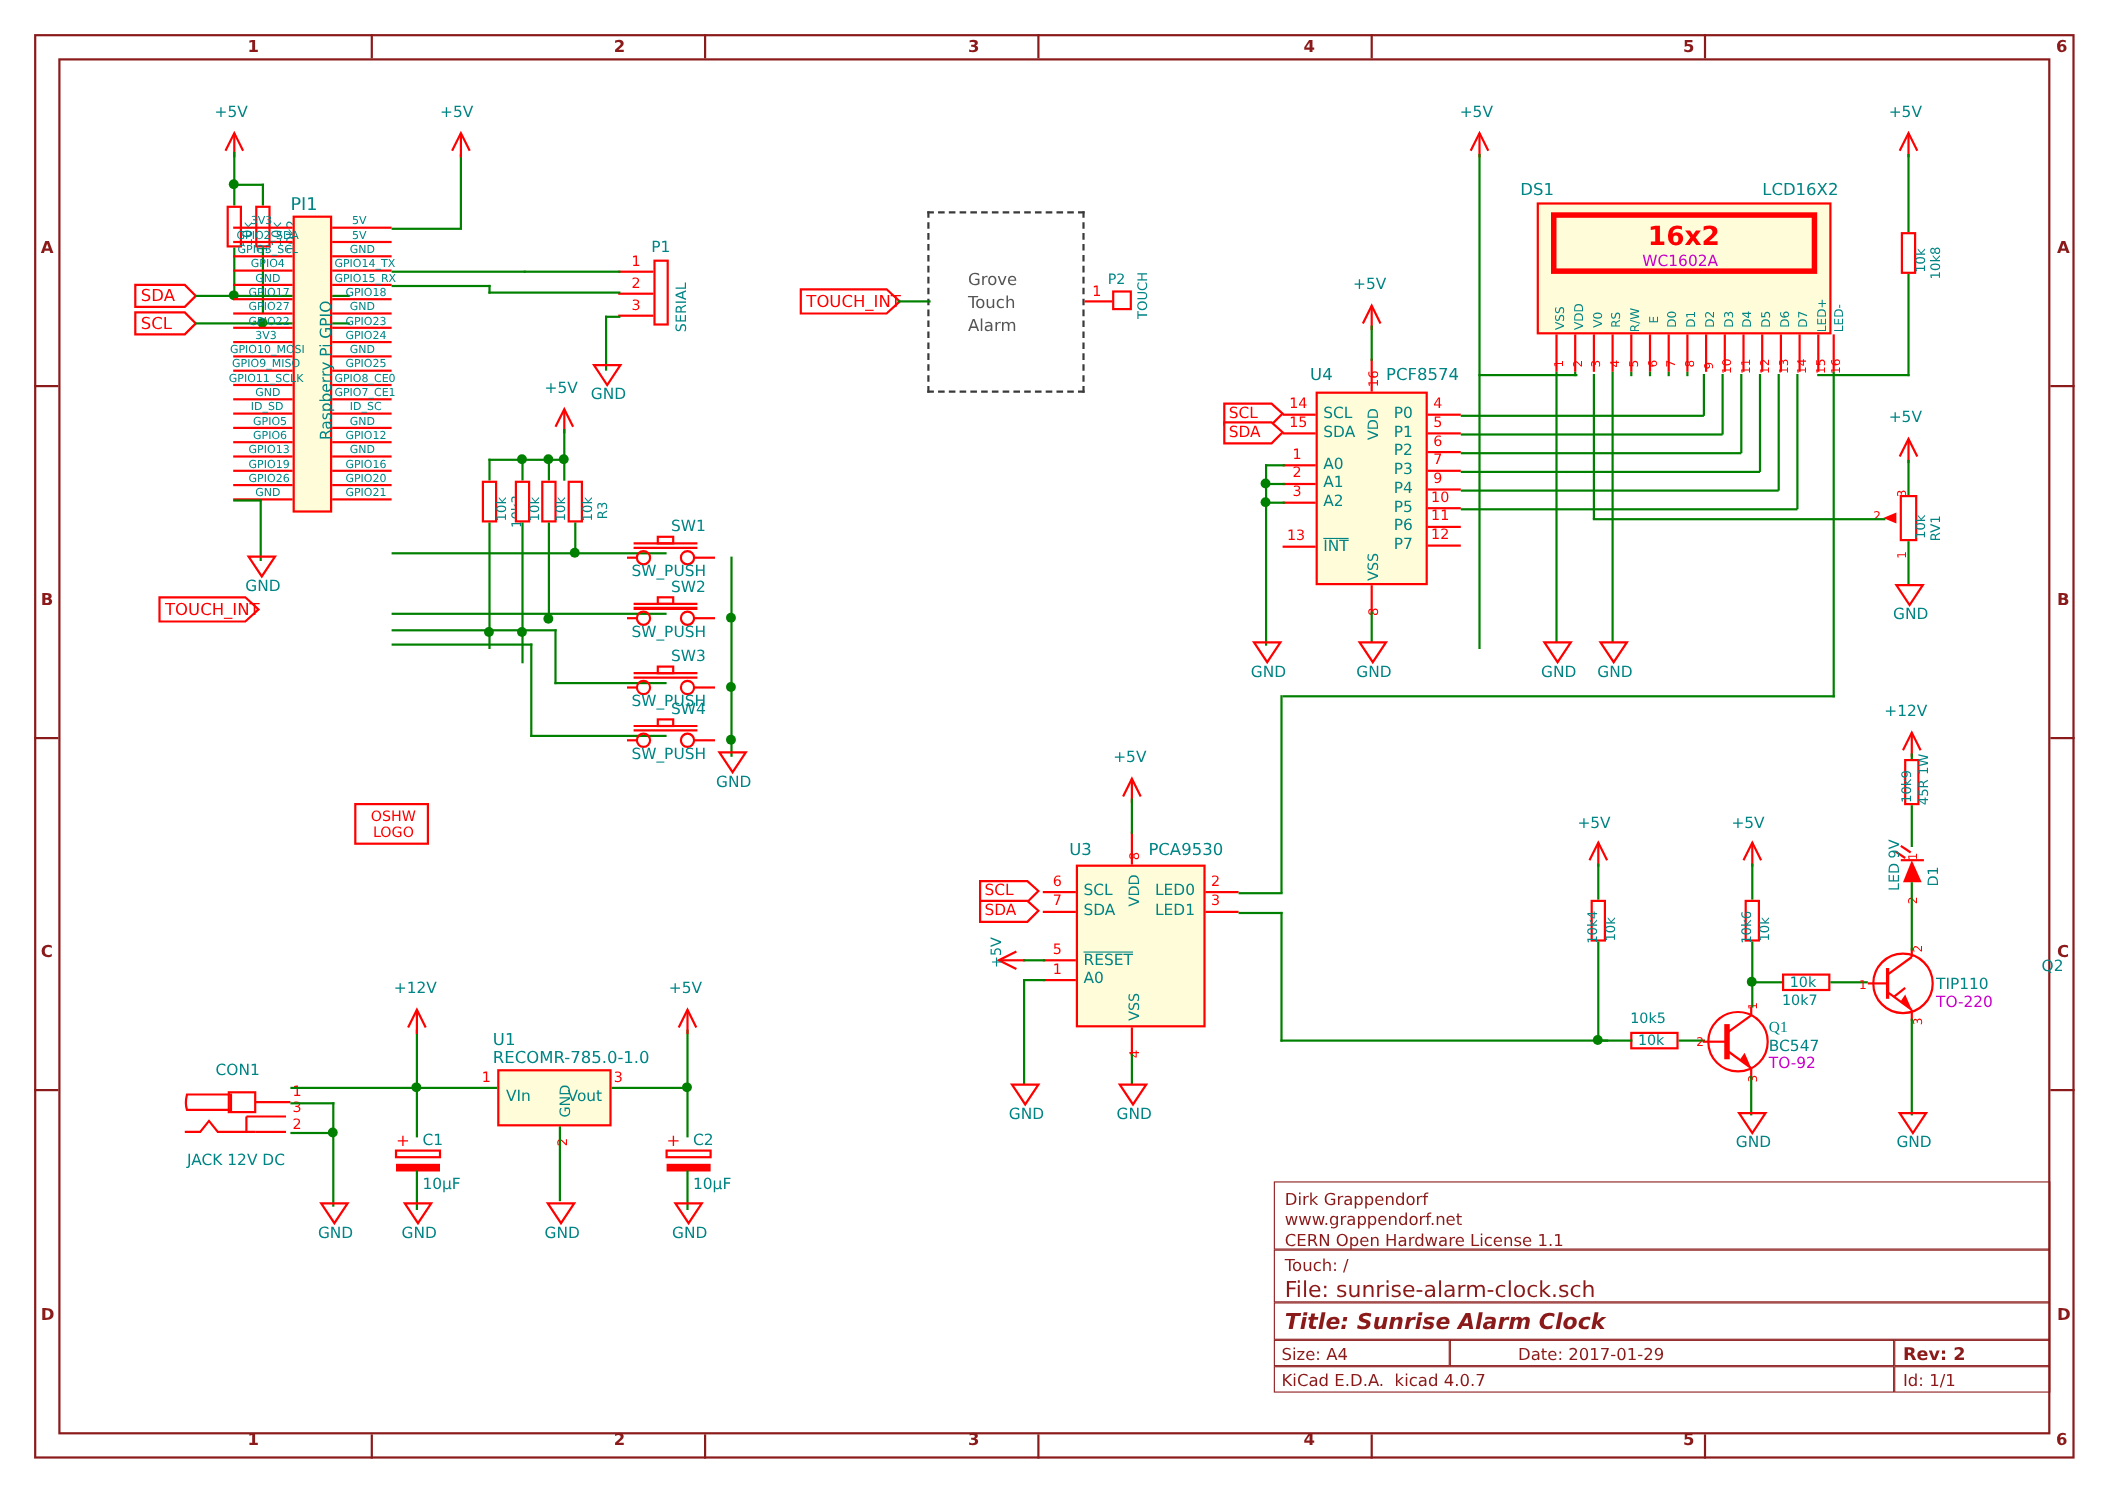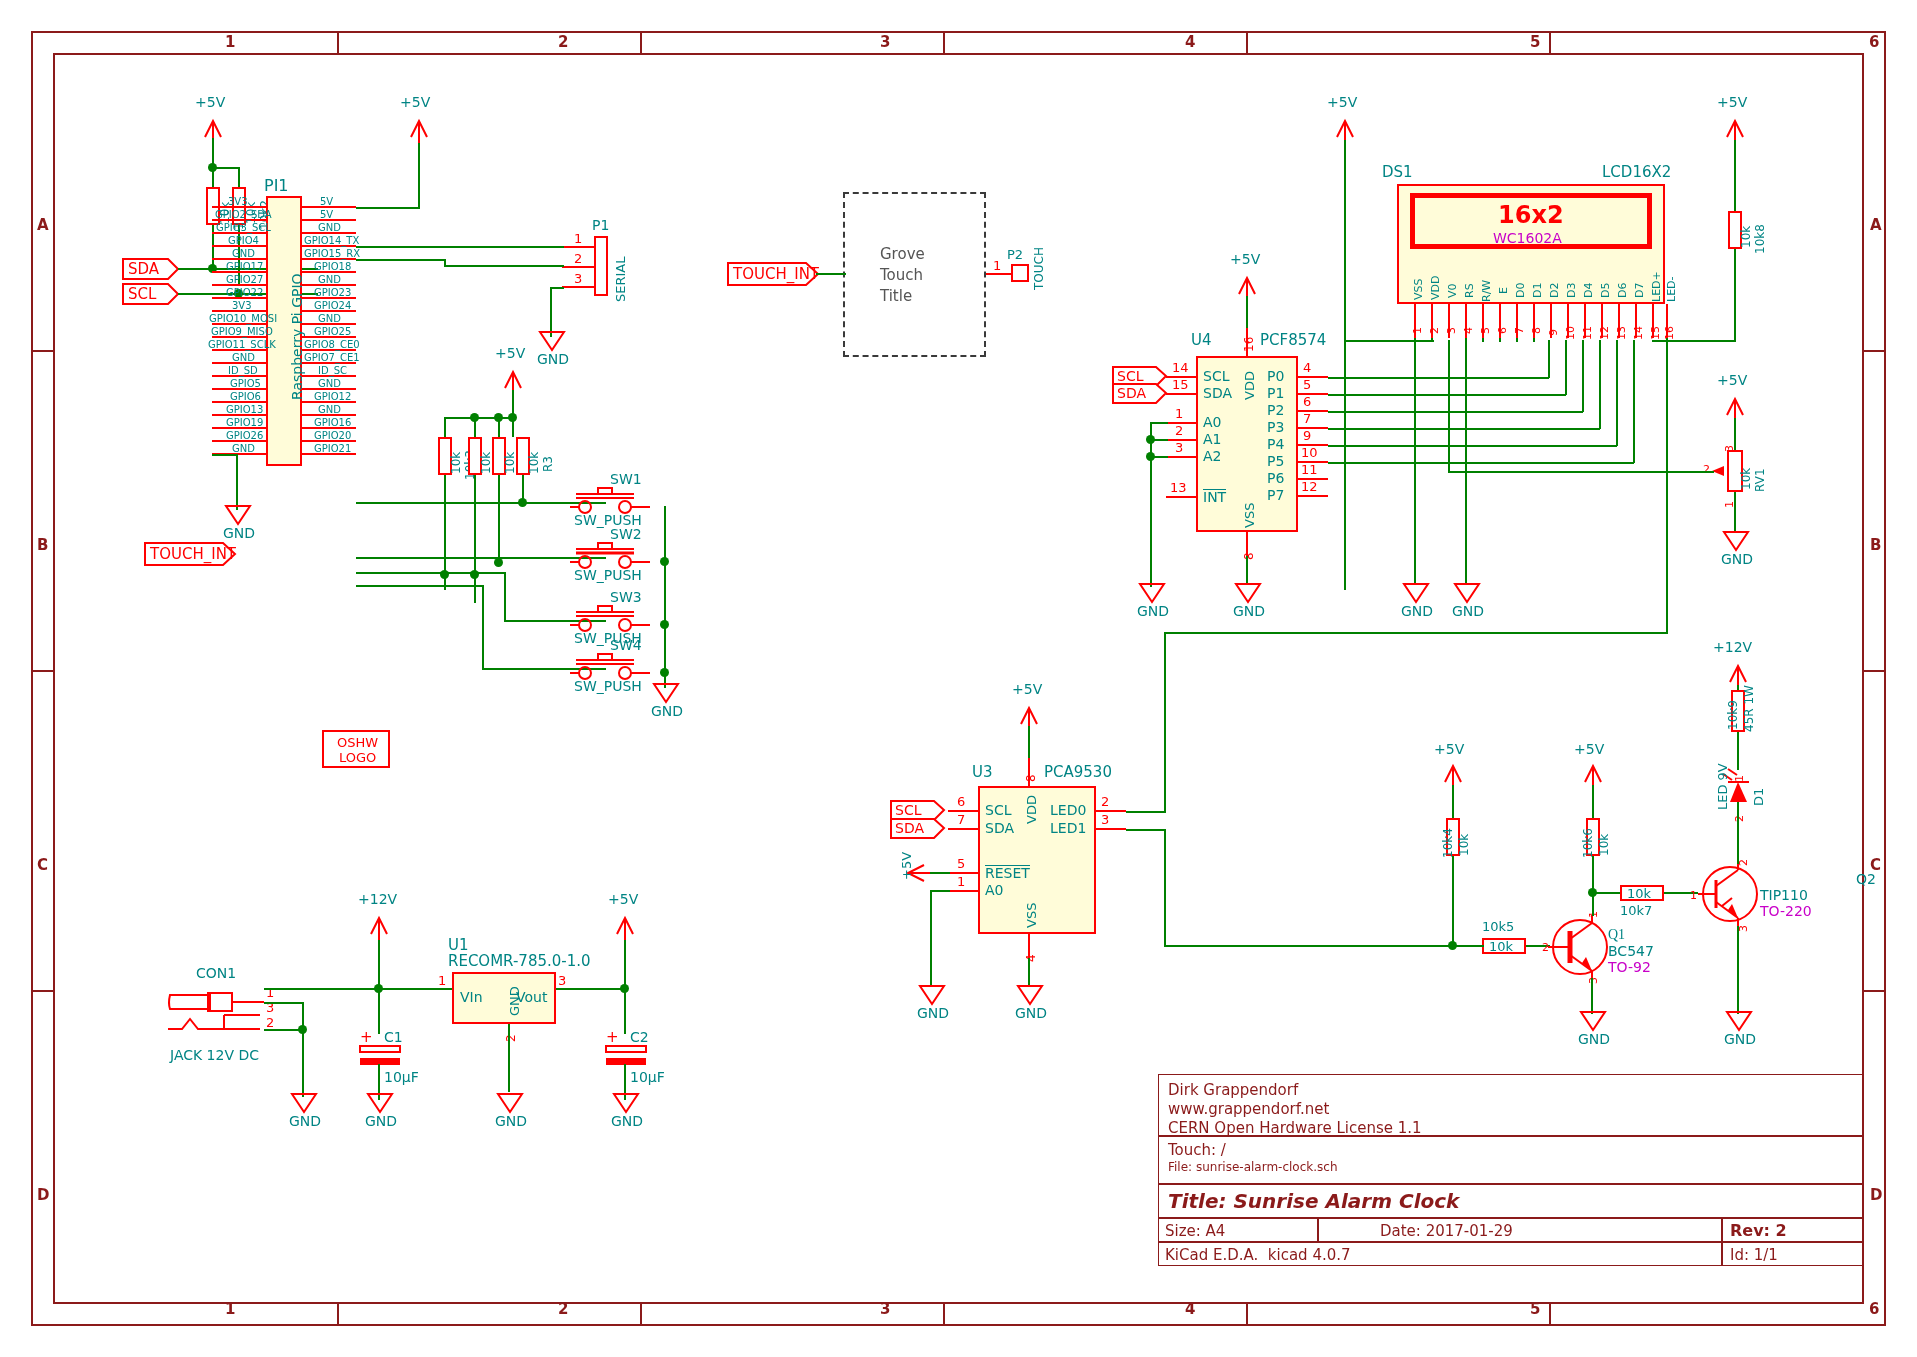--- a/index.html
+++ b/index.html
@@ -235,21 +235,21 @@
   <div class="w wv" style="left:550px;top:287px;height:50px;"></div>
   <div class="w wh" style="left:550px;top:287px;width:14px;"></div>
   <svg style="left:538px;top:330px;" width="30" height="24">
     <polygon points="2,2 26,2 14,20" fill="none" stroke="#ff0000" stroke-width="2"></polygon>
   </svg>
   <div class="t cy f12" style="left:537px;top:352px;">GND</div>
 
   <div class="dashbox" style="left:843px;top:192px;width:143px;height:165px;"></div>
   <div class="t gy f13" style="left:880px;top:247px;">Grove</div>
   <div class="t gy f13" style="left:880px;top:268px;">Touch</div>
-  <div class="t gy f13" style="left:880px;top:289px;">Title</div>
+  <div class="t gy f13" style="left:880px;top:289px;">Alarm</div>
   <svg style="left:727px;top:262px;" width="94" height="24">
     <polygon points="1,1 79,1 91,12 79,23 1,23" fill="#fff" stroke="#ff0000" stroke-width="2"></polygon>
   </svg>
   <div class="t rd f13" style="left:733px;top:267px;">TOUCH_INT</div>
   <div class="w wh" style="left:816px;top:273px;width:30px;"></div>
   <div class="pin ph" style="left:986px;top:273px;width:26px;"></div>
   <div class="t rd f11" style="left:993px;top:259px;">1</div>
   <div class="redbox" style="left:1011px;top:264px;width:18px;height:18px;"></div>
   <div class="t cy f11" style="left:1007px;top:248px;">P2</div>
   <div class="t cy f10 rot90" style="left:1033px;top:290px;">TOUCH</div>
@@ -868,21 +868,21 @@
   </svg>
   <div class="t cy f12" style="left:611px;top:1114px;">GND</div>
 
   <div class="tb" style="left:1158px;top:1074px;width:706px;height:62px;"></div>
   <div class="tbt" style="left:1168px;top:1081px;font-size:15px;">Dirk Grappendorf</div>
   <div class="tbt" style="left:1168px;top:1100px;font-size:15px;">www.grappendorf.net</div>
   <div class="tbt" style="left:1168px;top:1119px;font-size:15px;">CERN Open Hardware License 1.1</div>
 
   <div class="tb" style="left:1158px;top:1136px;width:706px;height:48px;"></div>
   <div class="tbt" style="left:1168px;top:1141px;font-size:15px;">Touch: /</div>
-  <div class="tbt" style="left:1168px;top:1160px;font-size:12px;">File: sunrise-alarm-clock.sch</div>
+  <div class="tbt" style="left:1168px;top:1160px;font-size:20px;">File: sunrise-alarm-clock.sch</div>
 
   <div class="tb" style="left:1158px;top:1184px;width:706px;height:34px;"></div>
   <div class="tbt" style="left:1168px;top:1189px;font-size:20px;font-weight:bold;font-style:italic;">Title: Sunrise Alarm Clock</div>
 
   <div class="tb" style="left:1158px;top:1218px;width:160px;height:24px;"></div>
   <div class="tbt" style="left:1165px;top:1222px;font-size:15px;">Size: A4</div>
   <div class="tb" style="left:1318px;top:1218px;width:404px;height:24px;"></div>
   <div class="tbt" style="left:1380px;top:1222px;font-size:15px;">Date: 2017-01-29</div>
   <div class="tb" style="left:1722px;top:1218px;width:142px;height:24px;"></div>
   <div class="tbt" style="left:1730px;top:1221px;font-size:16px;font-weight:bold;">Rev: 2</div>

